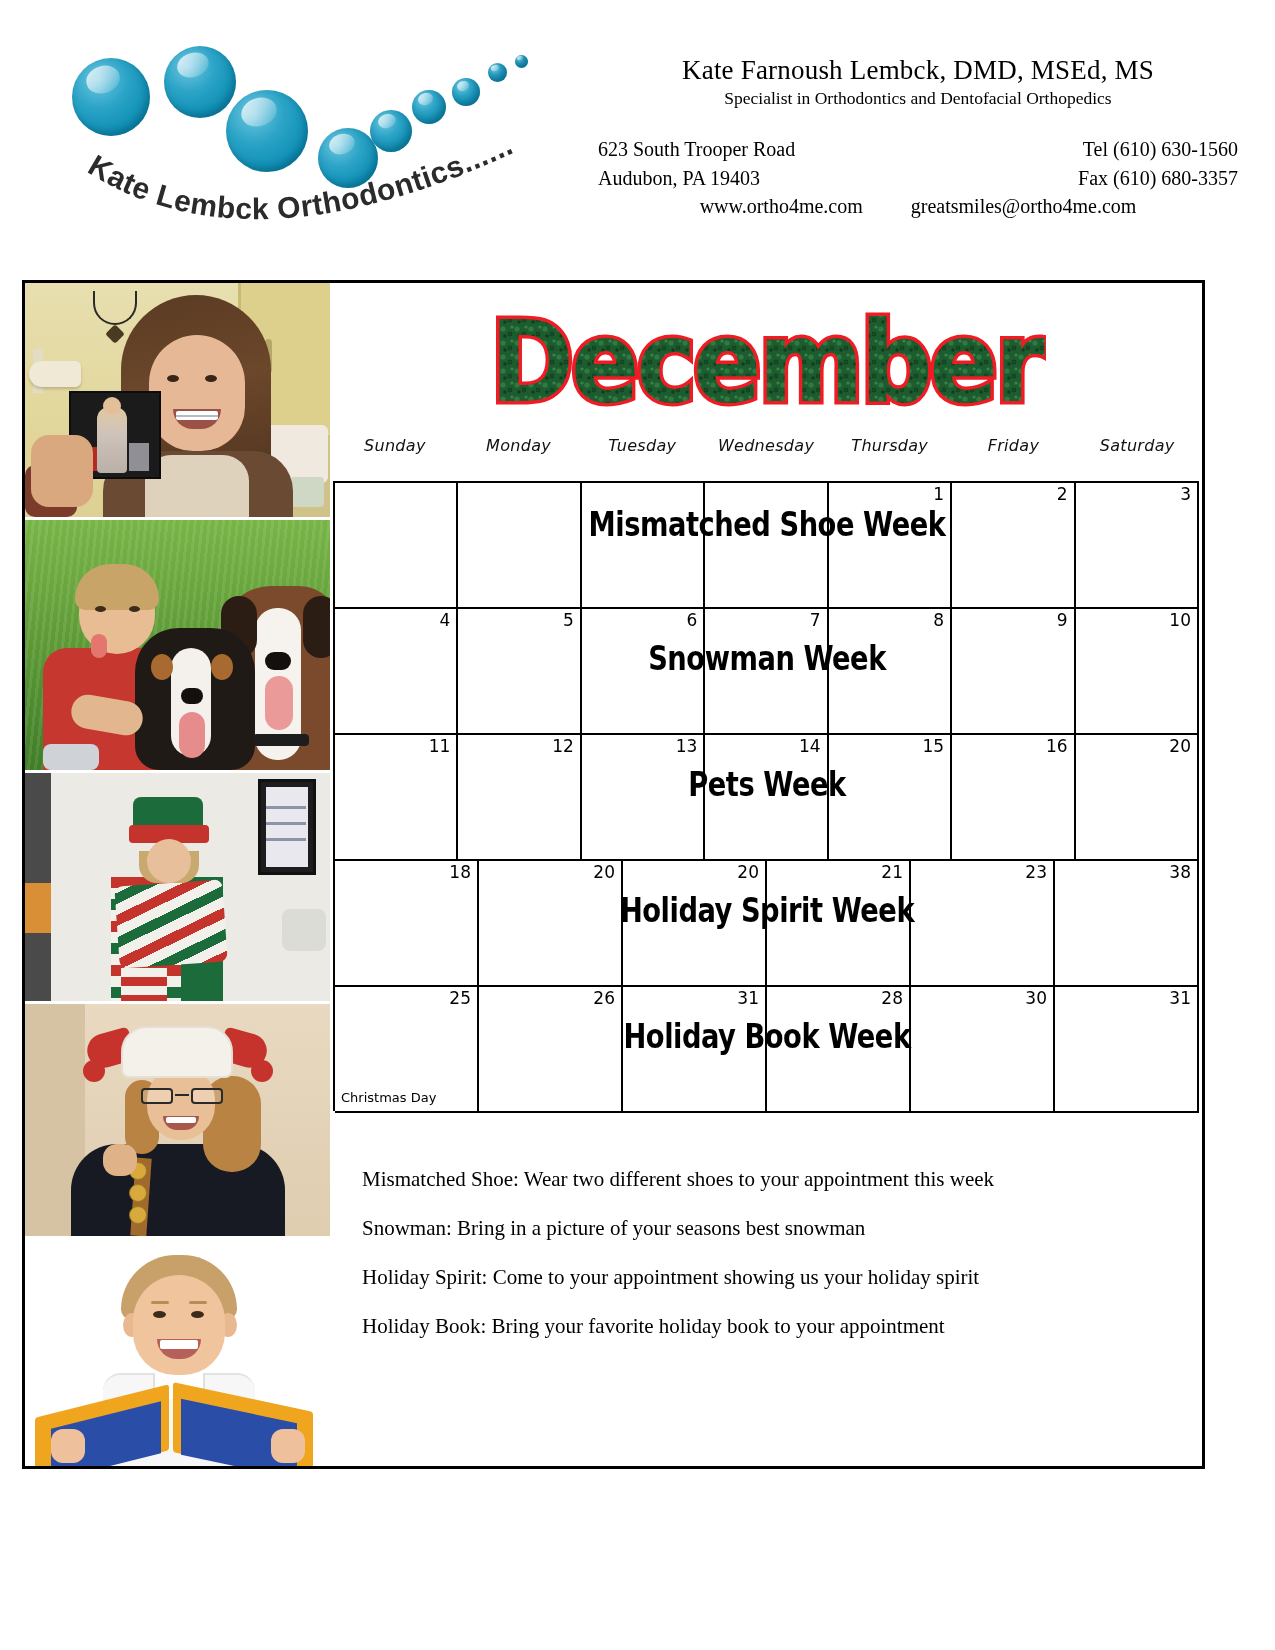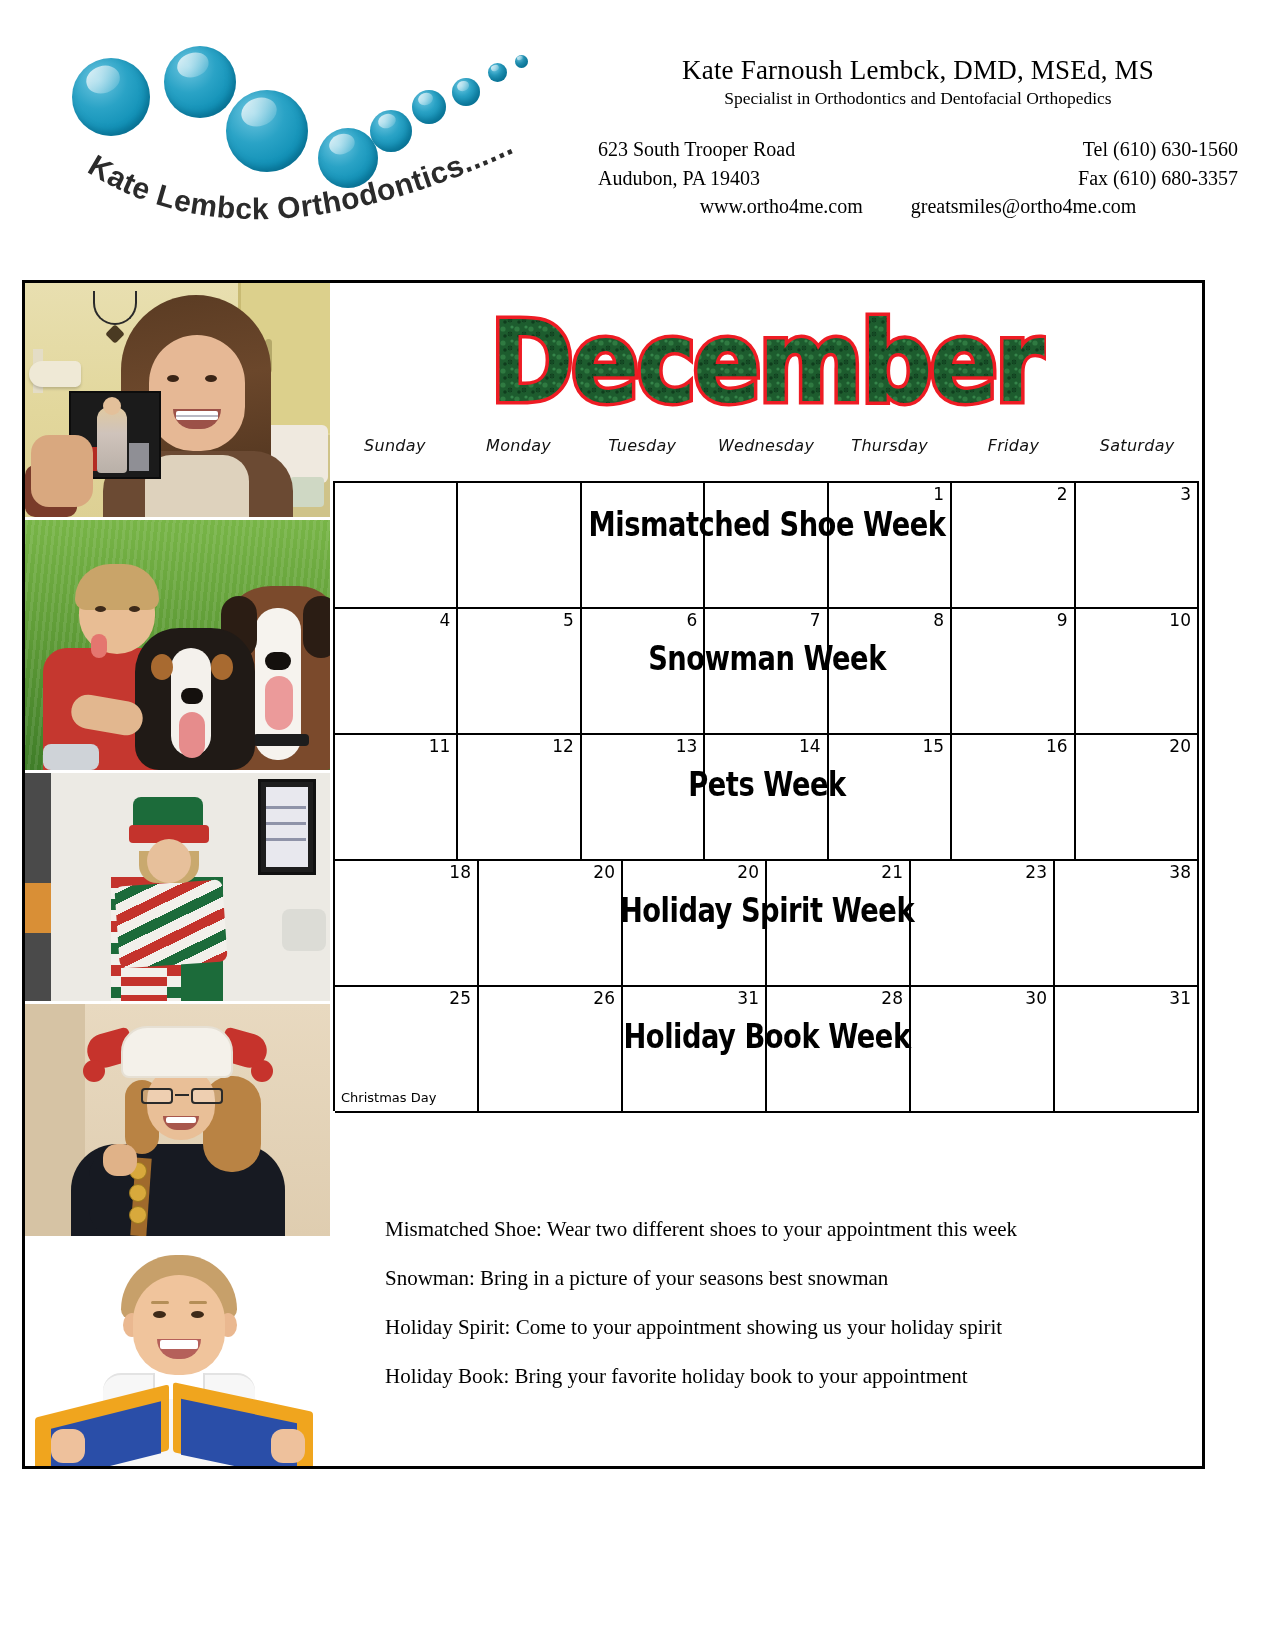--- a/index.html
+++ b/index.html
@@ -228,21 +228,21 @@
     font-weight:bold;
     font-size:33px;
     letter-spacing:-.5px;
     color:#000;
     pointer-events:none;
     transform:scaleX(.92);
   }
   .week-row.r1 .week-label { top:22px; }
 
   
-  .legend { position:absolute; left:32px; top:935px; width:800px;margin-left:23px; }
+  .legend { position:absolute; left:32px; top:885px; width:800px; }
   .legend-line {
     font-family:"Liberation Serif", serif;
     font-size:21px; color:#000; line-height:1.1;
     margin-bottom:26px;
   }
 </style>
 </head>
 <body>
 
 <div class="header">

